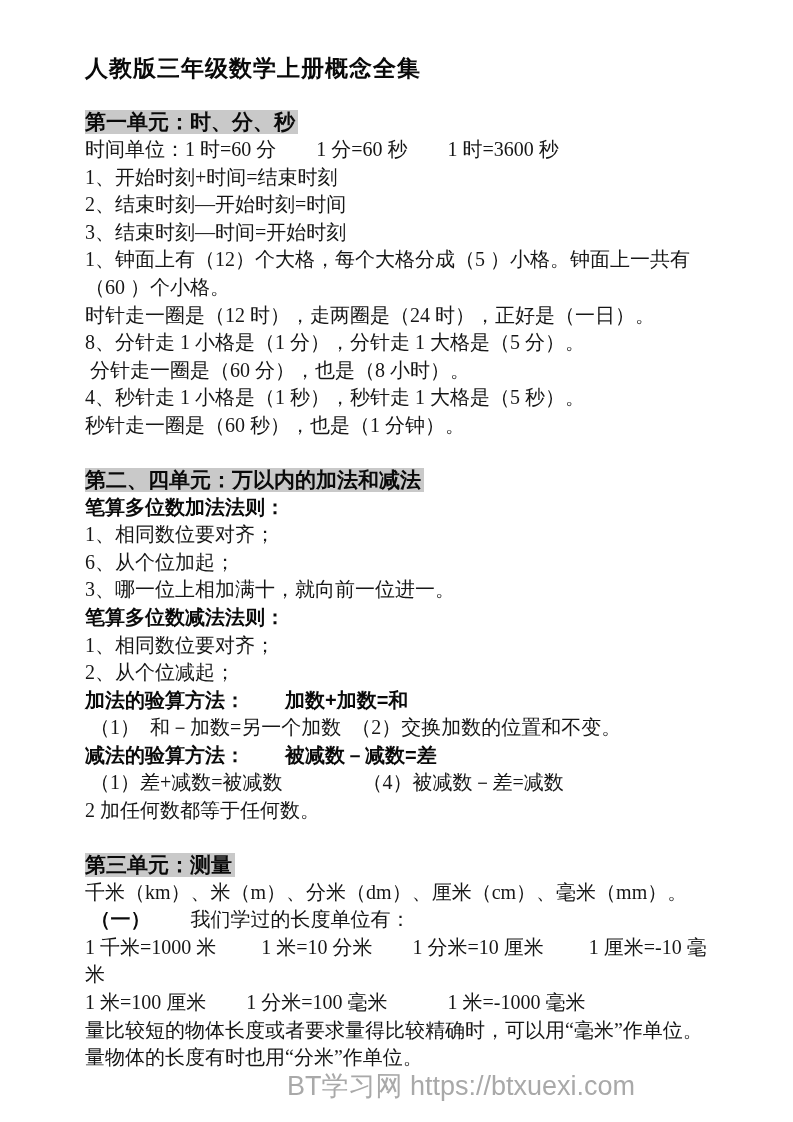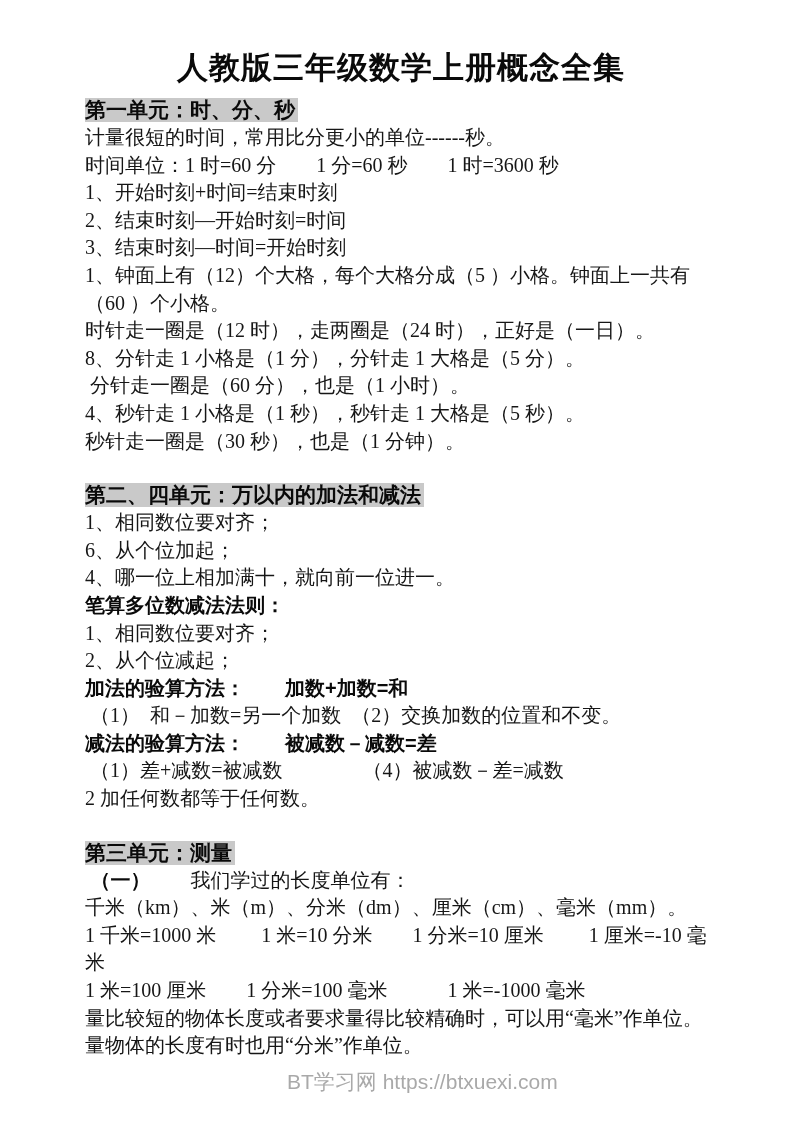--- a/index.html
+++ b/index.html
@@ -15,25 +15,25 @@
   }
   .content {
     position: absolute;
     left: 85px;
     top: 48px;
     width: 632px;
   }
   .doc-title {
     font-family: "Liberation Sans", sans-serif;
     font-weight: bold;
-    font-size: 31px;
+    font-size: 23px;
     line-height: 40px;
-    text-align: center;
+    text-align: left;
     letter-spacing: 1px;
-    margin-bottom: 8px;
+    margin-bottom: 20px;
     color: #0a0a0a;
   }
   .section { margin: 0; }
   .section + .section { margin-top: 26px; }
   .section-heading {
     font-family: "Liberation Sans", sans-serif;
     font-weight: bold;
     font-size: 21px;
     line-height: 28px;
     color: #0a0a0a;
@@ -52,64 +52,64 @@
   .line.bold, .line .bold {
     font-family: "Liberation Sans", sans-serif;
     font-weight: bold;
     color: #0a0a0a;
   }
   .watermark {
     position: absolute;
     left: 287px;
     top: 1068px;
     font-family: "Liberation Sans", sans-serif;
-    font-size: 21px;
+    font-size: 27px;
     color: #a9a9a9;
     white-space: nowrap;
   }
 </style>
 </head>
 <body>
 
 <div class="page">
   <div class="content">
     <h1 class="doc-title">人教版三年级数学上册概念全集</h1>
     <div>
         <section class="section">
           <div class="section-heading"><span class="hl">第一单元：时、分、秒</span></div>
-          <div class="line">计量很短的时间，常用比分更小的单位------秒。</div>
           <div class="line">时间单位：1 时=60 分　　1 分=60 秒　　1 时=3600 秒</div>
           <div class="line">1、开始时刻+时间=结束时刻</div>
           <div class="line">2、结束时刻—开始时刻=时间</div>
           <div class="line">3、结束时刻—时间=开始时刻</div>
           <div class="line">1、钟面上有（12）个大格，每个大格分成（5 ）小格。钟面上一共有（60 ）个小格。</div>
           <div class="line">时针走一圈是（12 时），走两圈是（24 时），正好是（一日）。</div>
           <div class="line">8、分针走 1 小格是（1 分），分针走 1 大格是（5 分）。</div>
-          <div class="line"> 分针走一圈是（60 分），也是（1 小时）。</div>
+          <div class="line"> 分针走一圈是（60 分），也是（8 小时）。</div>
           <div class="line">4、秒针走 1 小格是（1 秒），秒针走 1 大格是（5 秒）。</div>
-          <div class="line">秒针走一圈是（30 秒），也是（1 分钟）。</div>
+          <div class="line">秒针走一圈是（60 秒），也是（1 分钟）。</div>
         </section>
         <section class="section">
           <div class="section-heading"><span class="hl">第二、四单元：万以内的加法和减法</span></div>
+          <div class="line bold">笔算多位数加法法则：</div>
           <div class="line">1、相同数位要对齐；</div>
           <div class="line">6、从个位加起；</div>
-          <div class="line">4、哪一位上相加满十，就向前一位进一。</div>
+          <div class="line">3、哪一位上相加满十，就向前一位进一。</div>
           <div class="line bold">笔算多位数减法法则：</div>
           <div class="line">1、相同数位要对齐；</div>
           <div class="line">2、从个位减起；</div>
           <div class="line bold">加法的验算方法：　　加数+加数=和</div>
           <div class="line"> （1）  和－加数=另一个加数  （2）交换加数的位置和不变。</div>
           <div class="line bold">减法的验算方法：　　被减数－减数=差</div>
           <div class="line"> （1）差+减数=被减数　　　　（4）被减数－差=减数</div>
           <div class="line">2 加任何数都等于任何数。</div>
         </section>
         <section class="section">
           <div class="section-heading"><span class="hl">第三单元：测量</span></div>
+          <div class="line">千米（km）、米（m）、分米（dm）、厘米（cm）、毫米（mm）。</div>
           <div class="line"><span class="bold"> （一）</span>　　我们学过的长度单位有：</div>
-          <div class="line">千米（km）、米（m）、分米（dm）、厘米（cm）、毫米（mm）。</div>
           <div class="line">1 千米=1000 米　　 1 米=10 分米　　1 分米=10 厘米　　 1 厘米=-10 毫米</div>
           <div class="line">1 米=100 厘米　　1 分米=100 毫米　　　1 米=-1000 毫米</div>
           <div class="line">量比较短的物体长度或者要求量得比较精确时，可以用“毫米”作单位。</div>
           <div class="line">量物体的长度有时也用“分米”作单位。</div>
         </section>
       </div>
   </div>
   <div class="watermark">BT学习网 https://btxuexi.com</div>
 </div>
 

